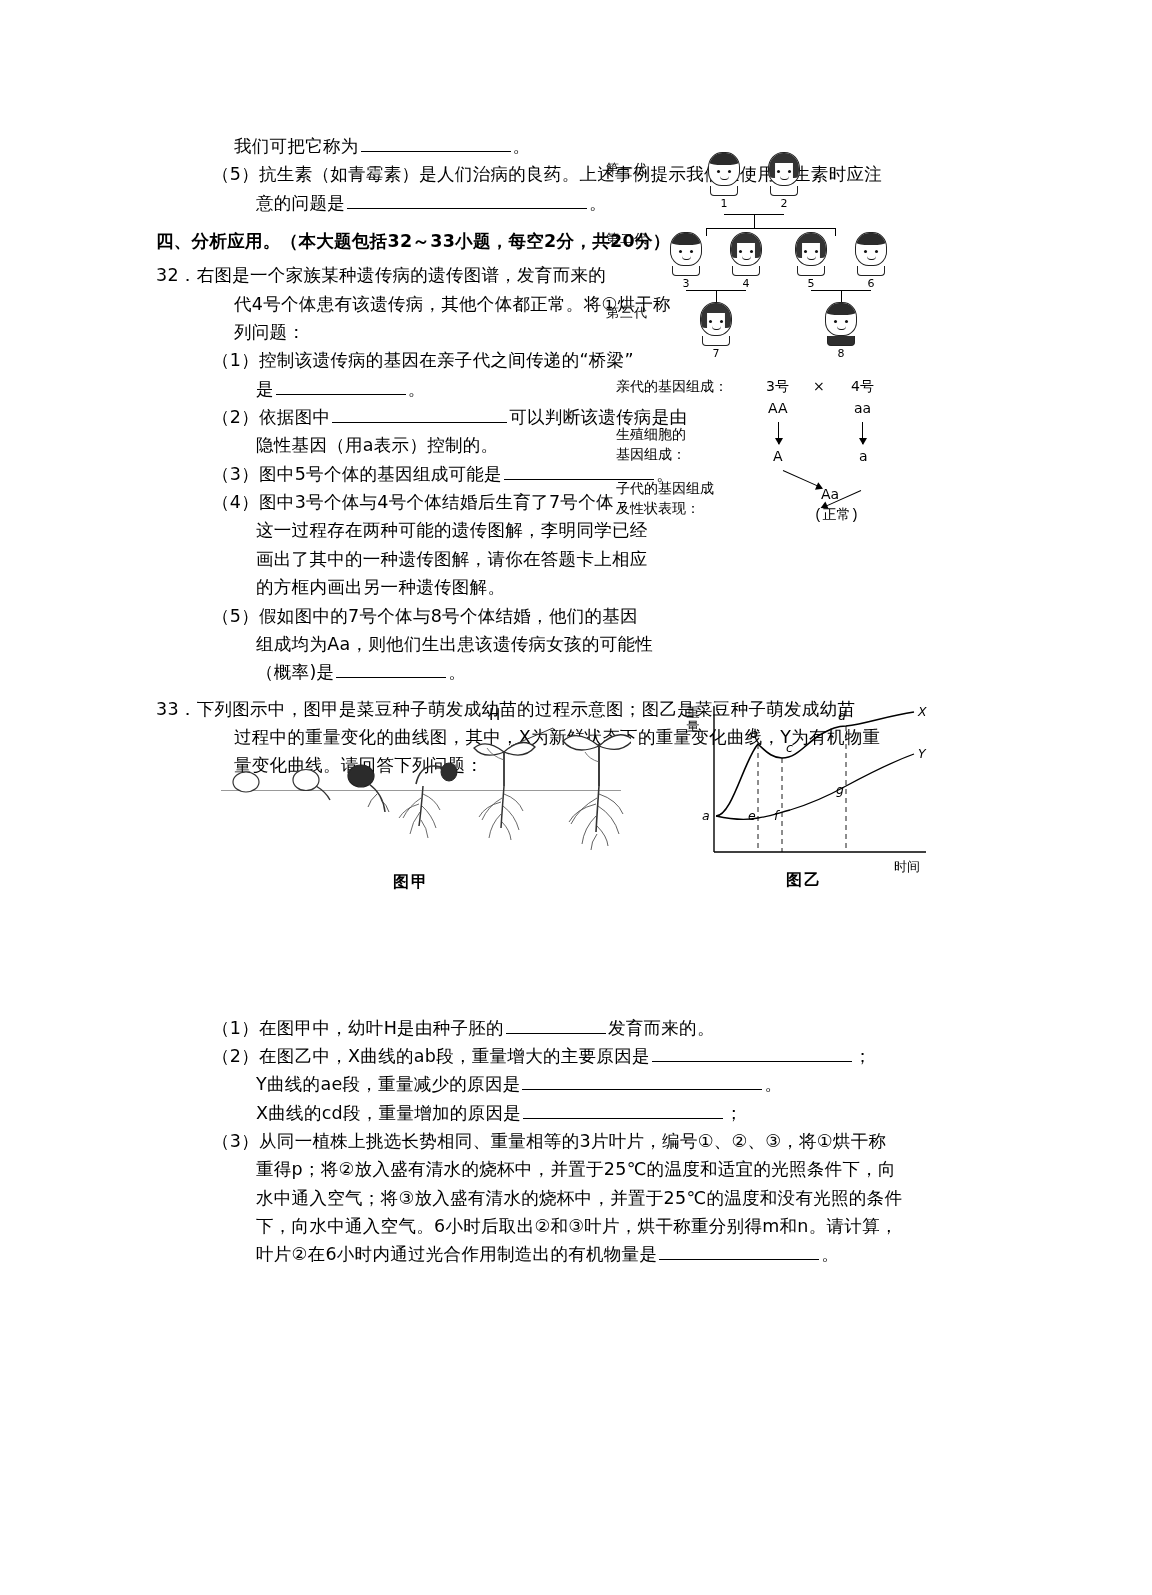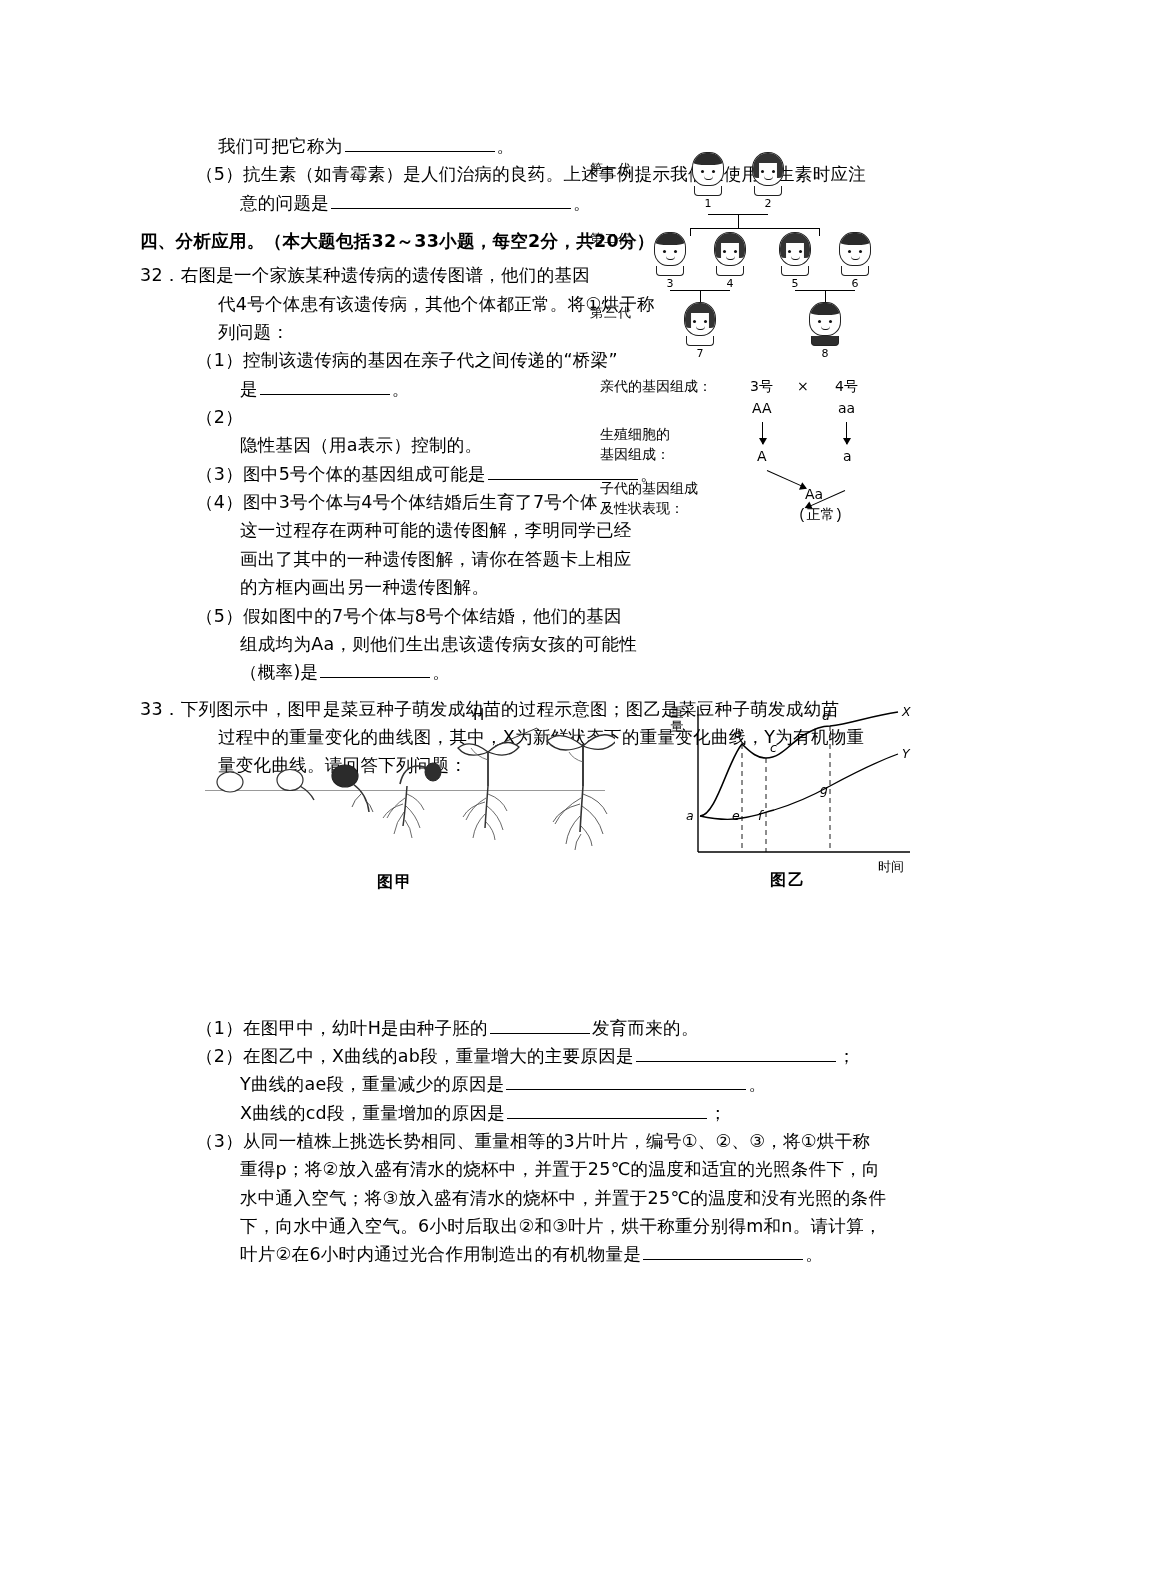--- a/index.html
+++ b/index.html
@@ -10,21 +10,21 @@
   body {
     width: 1152px;
     height: 1595px;
     position: relative;
     font-family: "DejaVu Sans", "Liberation Sans", sans-serif;
     color: #000;
     overflow: hidden;
   }
   .page {
     position: absolute;
-    left: 0; top: 0;
+    left: 16px; top: 0;
     width: 1012px;
     height: 1595px;
   }
   .content {
     position: absolute;
     left: 140px;
     top: 132px;
     width: 878px;
   }
   .line {
@@ -257,36 +257,39 @@
         <span>意的问题是</span><span class="blank b240"></span><span>。</span>
       </div>
     </div>
 
     <div class="section-title line">四、分析应用。（本大题包括32～33小题，每空2分，共20分）</div>
 
     <div class="para">
       <div class="line hang">
         <span class="num">32．</span>
         <span class="txt">
-          <span>右图是一个家族某种遗传病的遗传图谱，他们的基因</span>
+          <span>右图是一个家族某种遗传病的遗传图谱，发育而来的</span>
         </span>
       </div>
       <div class="line indent-1">代4号个体患有该遗传病，其他个体都正常。将①烘干称</div>
       <div class="line indent-1">列问题：</div>
 
       <div class="line hang" style="padding-left:56px">
         <span class="num">（1）</span>
         <span class="txt">控制该遗传病的基因在亲子代之间传递的“桥梁”</span>
       </div>
       <div class="line indent-2">
         <span>是</span><span class="blank b130"></span><span>。</span>
       </div>
 
       <div class="line hang" style="padding-left:56px">
         <span class="num">（2）</span>
+        <span class="txt">
+          <span>依据图中</span><span class="blank b175"></span><span>可以判断该遗传病是由</span>
+        </span>
       </div>
       <div class="line indent-2">隐性基因（用a表示）控制的。</div>
 
       <div class="line hang" style="padding-left:56px">
         <span class="num">（3）</span>
         <span class="txt">
           <span>图中5号个体的基因组成可能是</span><span class="blank b150"></span><span>。</span>
         </span>
       </div>
 

